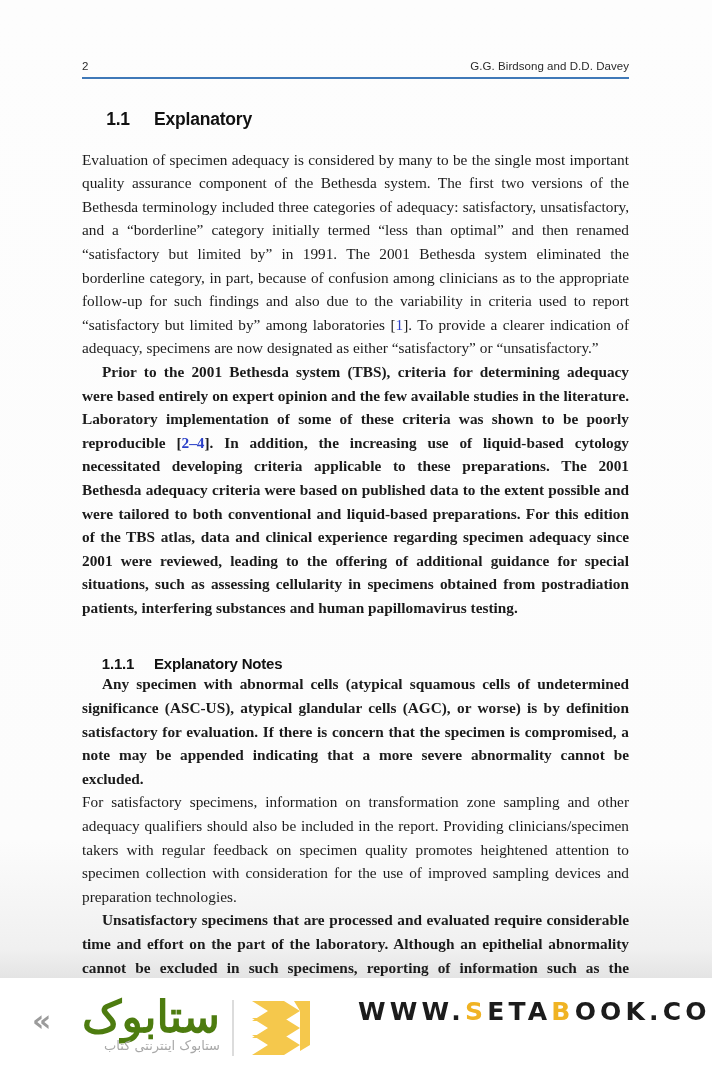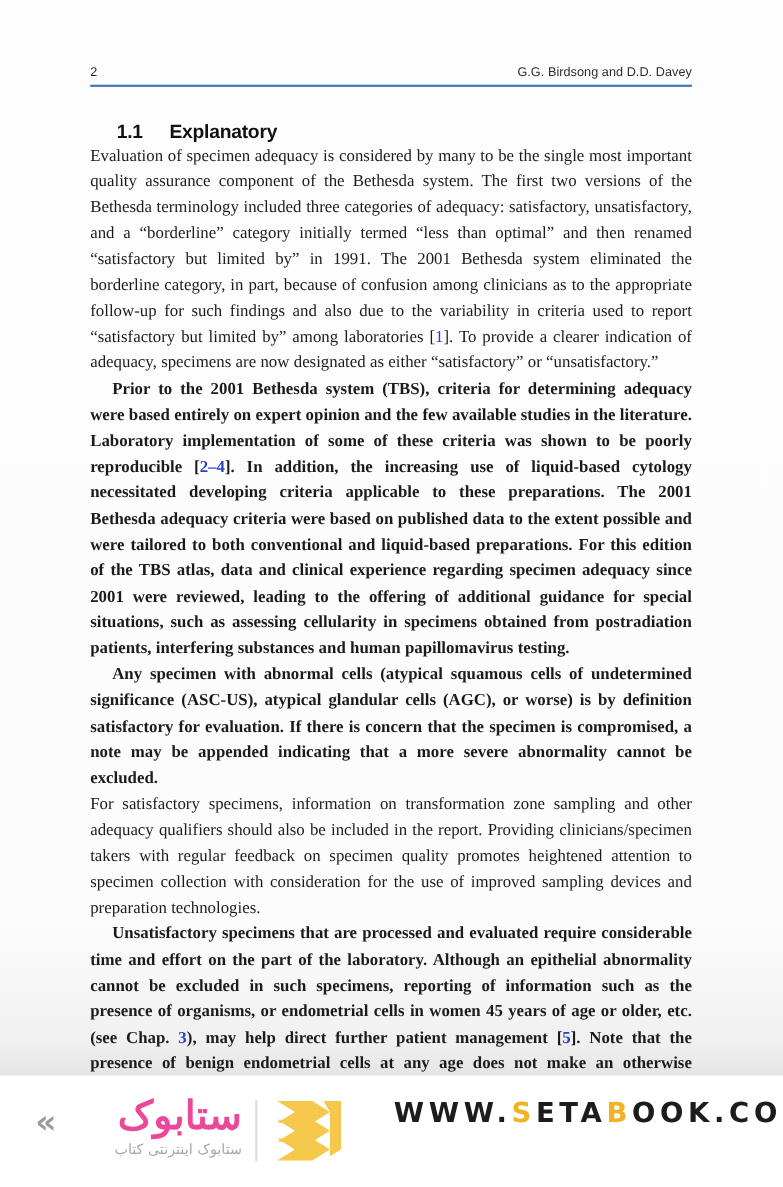--- a/index.html
+++ b/index.html
@@ -89,21 +89,21 @@
     font-size: 15.3px;
     line-height: 23.6px;
     color: #1b1b1b;
     margin: 0;
     text-align: justify;
     text-justify: inter-word;
     -webkit-hyphens: none;
     hyphens: none;
     word-spacing: 0.1px;
   }
-  p.body.first { }
+  p.body.first { margin-top: 18px; }
   p.body.indent { text-indent: 20px; font-weight: bold; }
   .lead-gap { margin-top: 18px; }
 
   a.cite {
     color: #2b40c8;
     text-decoration: none;
   }
 
   
   .footer {
@@ -129,22 +129,22 @@
   .brand-logo-text {
     position: relative;
     width: 190px;
     height: 72px;
   }
   .wordmark {
     position: absolute;
     right: 8px;
     top: 4px;
     font-family: Liberation Serif, serif;
-    font-size: 36px;
-    color: #ec4899;
+    font-size: 44px;
+    color: #4d7c0f;
     direction: rtl;
     line-height: 1;
     white-space: nowrap;
     font-weight: bold;
   }
   .tagline {
     position: absolute;
     right: 8px;
     top: 47px;
     font-family: "DejaVu Sans", "Liberation Sans", sans-serif;
@@ -213,20 +213,24 @@
 
     <h2 class="sec">
       <span class="num">1.1</span>
       <span>Explanatory</span>
     </h2>
 
     <p class="body first"><span>Evaluation of specimen adequacy is considered by many to be the single most important quality assurance component of the Bethesda system. The first two versions of the Bethesda terminology included three categories of adequacy: satisfactory, unsatisfactory, and a “borderline” category initially termed “less than optimal” and then renamed “satisfactory but limited by” in 1991. The 2001 Bethesda system eliminated the borderline category, in part, because of confusion among clinicians as to the appropriate follow-up for such findings and also due to the variability in criteria used to report “satisfactory but limited by” among laboratories [</span><a class="cite" href="#">1</a><span>]. To provide a clearer indication of adequacy, specimens are now designated as either “satisfactory” or “unsatisfactory.”</span></p>
 
     <p class="body indent"><span>Prior to the 2001 Bethesda system (TBS), criteria for determining adequacy were based entirely on expert opinion and the few available studies in the literature. Laboratory implementation of some of these criteria was shown to be poorly reproducible [</span><a class="cite" href="#">2–4</a><span>]. In addition, the increasing use of liquid-based cytology necessitated developing criteria applicable to these preparations. The 2001 Bethesda adequacy criteria were based on published data to the extent possible and were tailored to both conventional and liquid-based preparations. For this edition of the TBS atlas, data and clinical experience regarding specimen adequacy since 2001 were reviewed, leading to the offering of additional guidance for special situations, such as assessing cellularity in specimens obtained from postradiation patients, interfering substances and human papillomavirus testing.</span></p>
 
+    <h3 class="subsec">
+      <span class="num">1.1.1</span>
+      <span>Explanatory Notes</span>
+    </h3>
 
     <p class="body indent">Any specimen with abnormal cells (atypical squamous cells of undetermined significance (ASC-US), atypical glandular cells (AGC), or worse) is by definition satisfactory for evaluation. If there is concern that the specimen is compromised, a note may be appended indicating that a more severe abnormality cannot be excluded.</p>
 
     <p class="body lead-gap">For satisfactory specimens, information on transformation zone sampling and other adequacy qualifiers should also be included in the report. Providing clinicians/specimen takers with regular feedback on specimen quality promotes heightened attention to specimen collection with consideration for the use of improved sampling devices and preparation technologies.</p>
 
     <p class="body indent"><span>Unsatisfactory specimens that are processed and evaluated require considerable time and effort on the part of the laboratory. Although an epithelial abnormality cannot be excluded in such specimens, reporting of information such as the presence of organisms, or endometrial cells in women 45 years of age or older, etc. (see Chap. </span><a class="cite" href="#">3</a><span>), may help direct further patient management [</span><a class="cite" href="#">5</a><span>]. Note that the presence of benign endometrial cells at any age does not make an otherwise unsatisfactory specimen satisfactory.</span></p>
 
   </div>
 </div>
 

